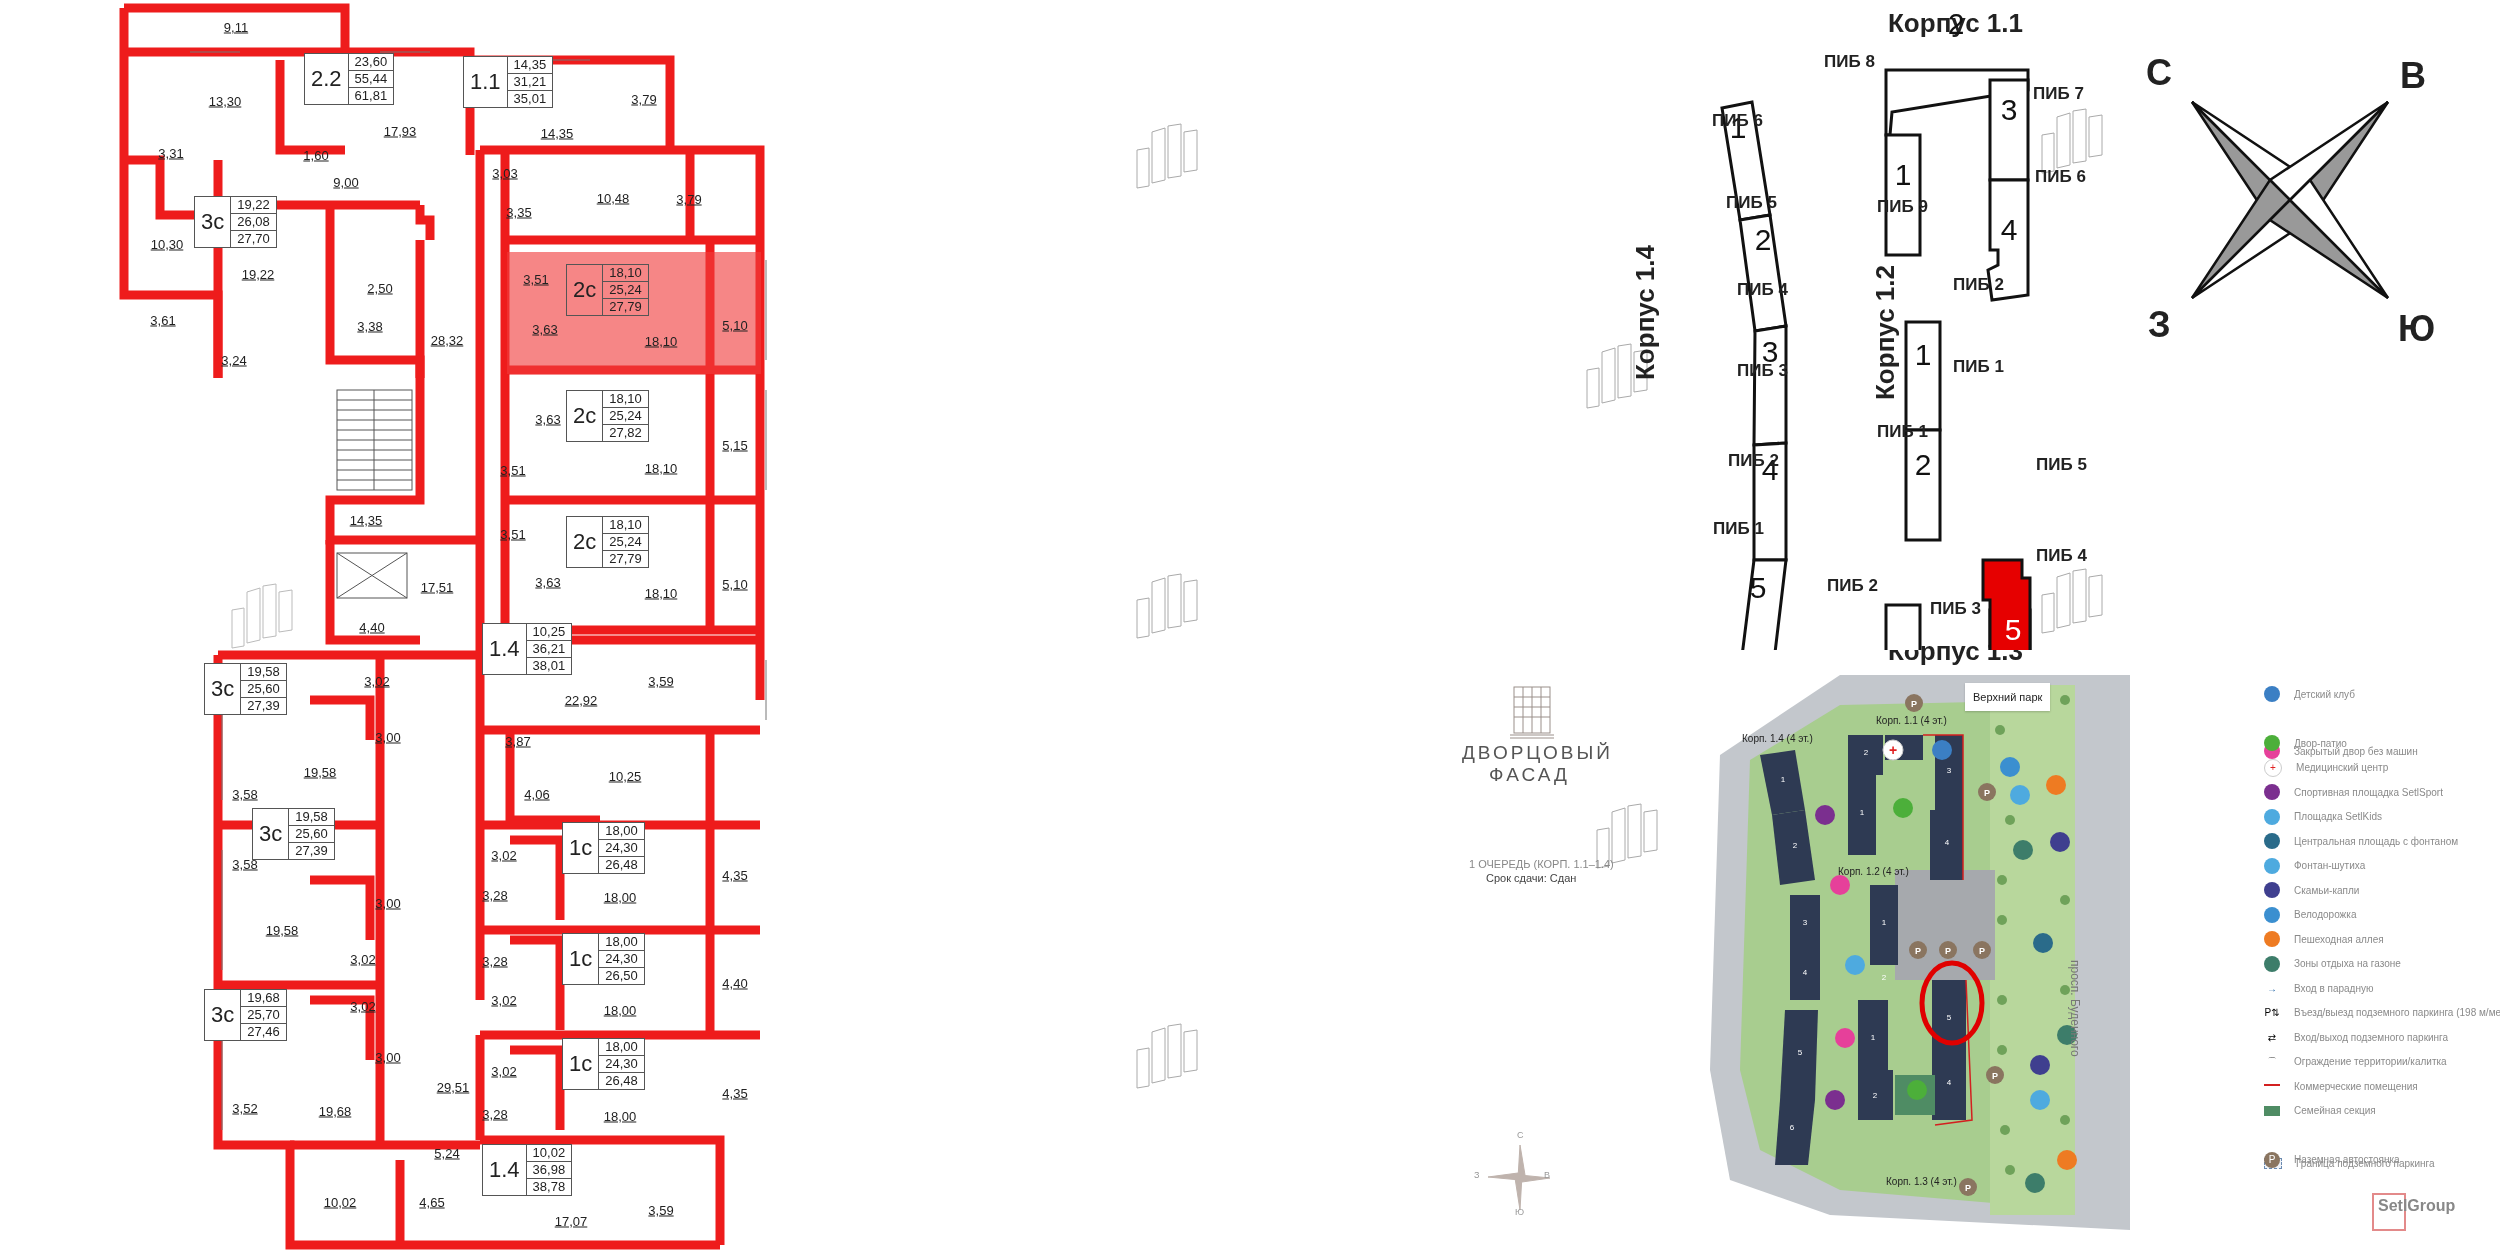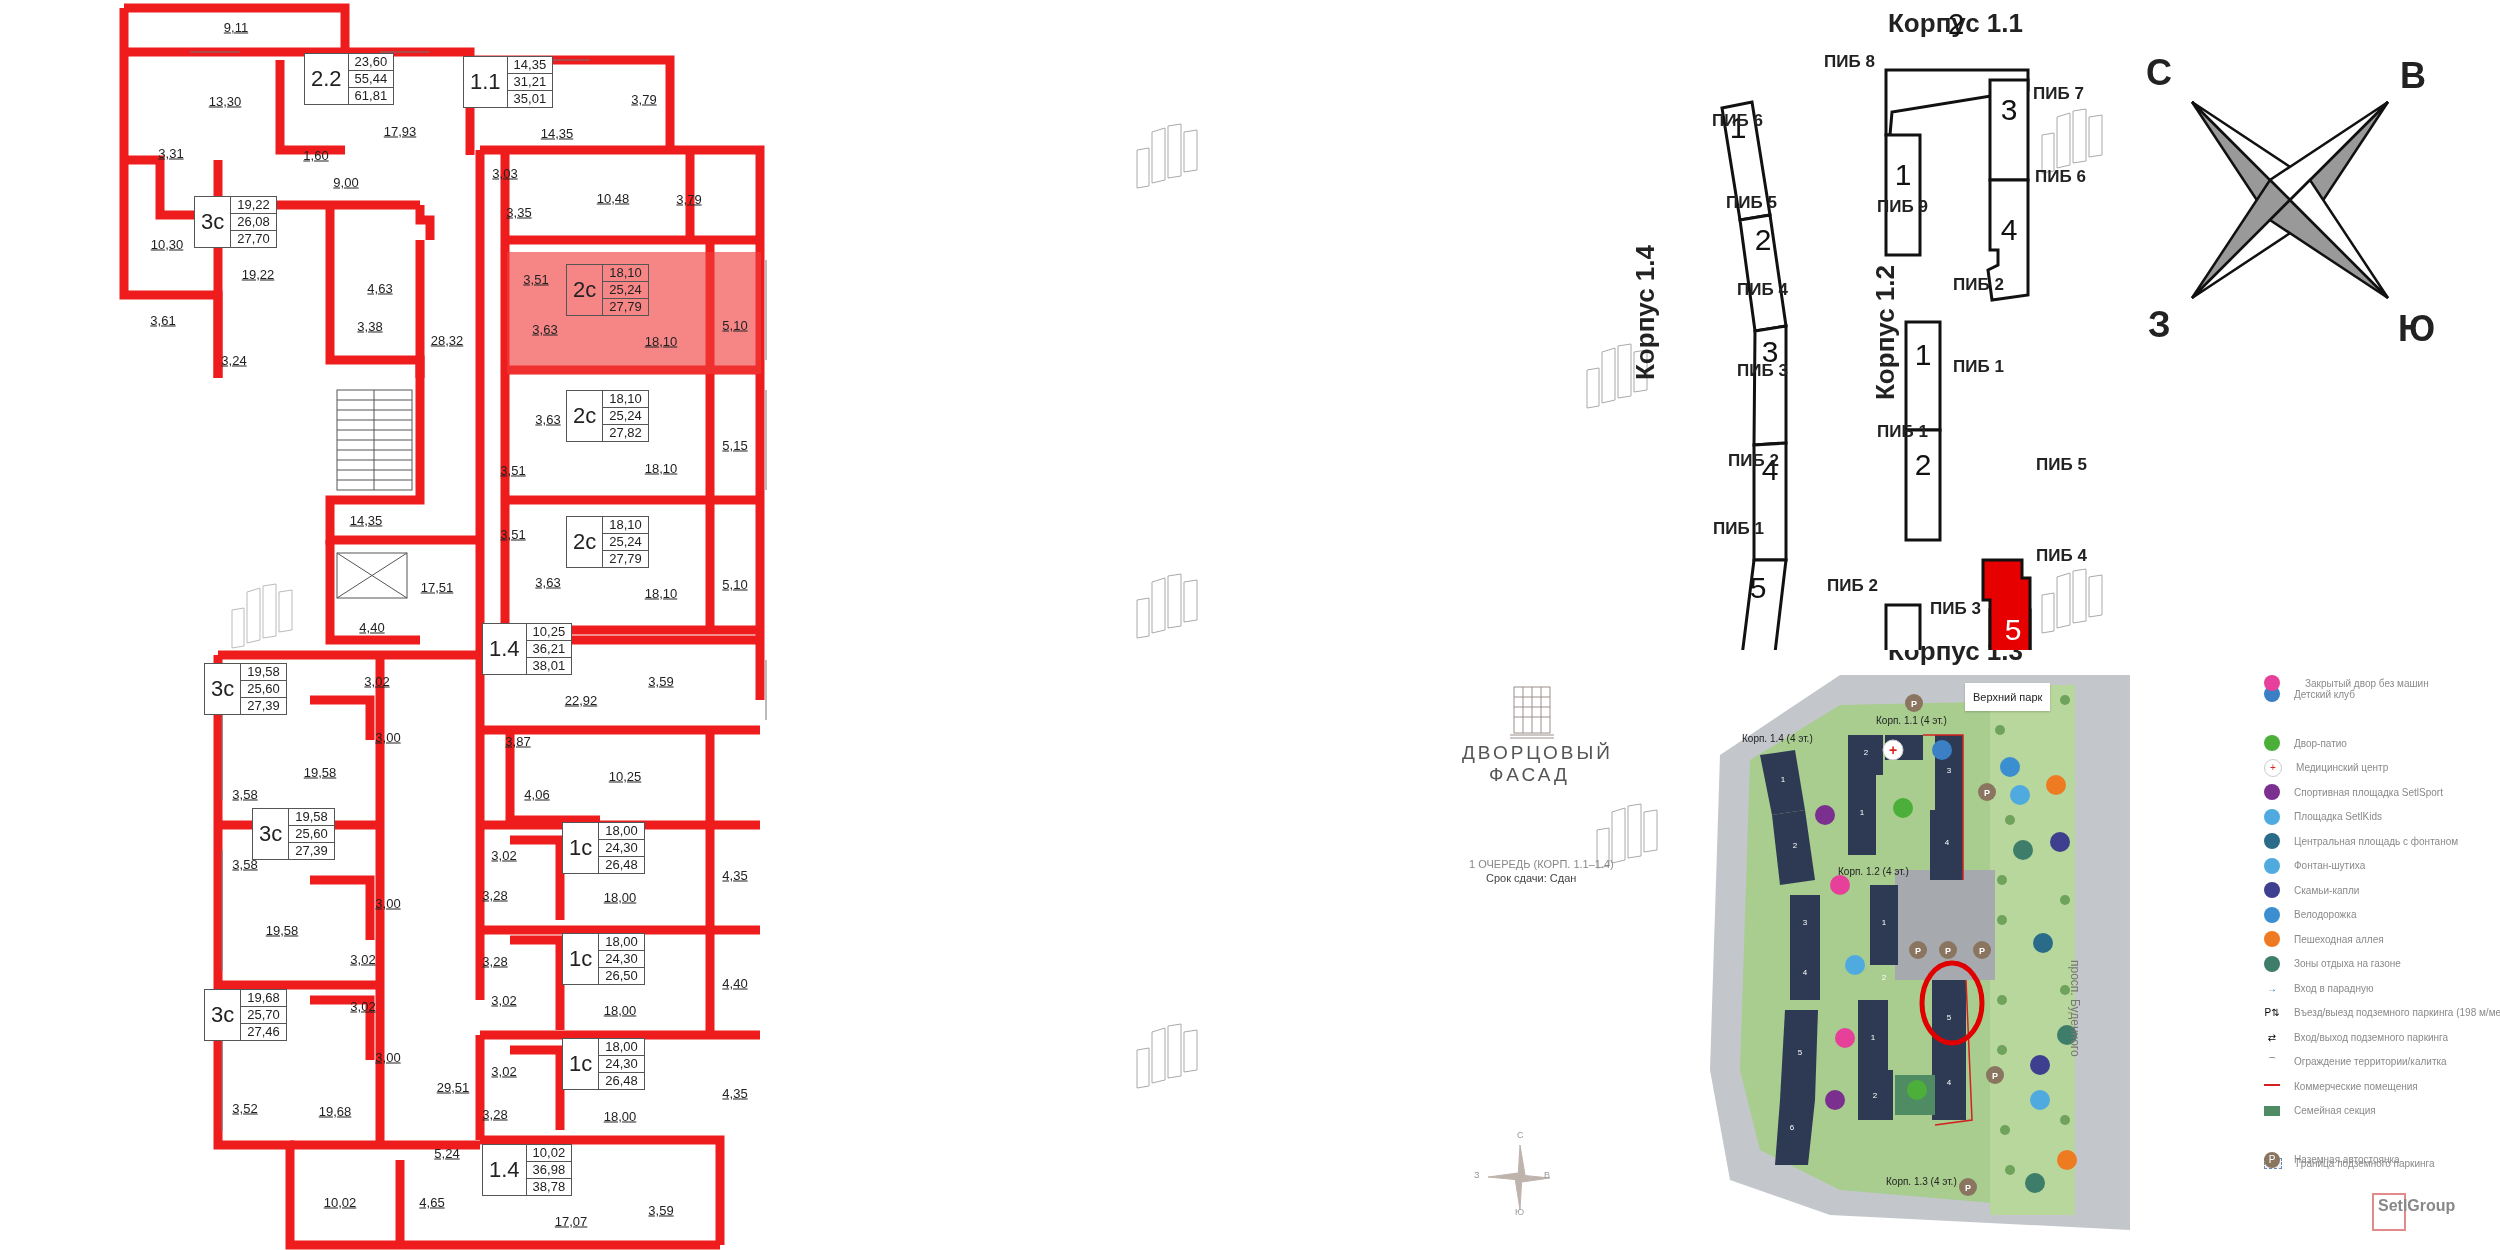--- a/index.html
+++ b/index.html
@@ -129,21 +129,21 @@
       <div class="room-label" style="left: 346px; top: 182px;">9,00</div>
       <div class="room-label" style="left: 400px; top: 131px;">17,93</div>
       <div class="room-label" style="left: 557px; top: 133px;">14,35</div>
       <div class="room-label" style="left: 644px; top: 99px;">3,79</div>
       <div class="room-label" style="left: 505px; top: 173px;">3,03</div>
       <div class="room-label" style="left: 519px; top: 212px;">3,35</div>
       <div class="room-label" style="left: 613px; top: 198px;">10,48</div>
       <div class="room-label" style="left: 689px; top: 199px;">3,79</div>
       <div class="room-label" style="left: 167px; top: 244px;">10,30</div>
       <div class="room-label" style="left: 258px; top: 274px;">19,22</div>
-      <div class="room-label" style="left: 380px; top: 288px;">4,63</div>
+      <div class="room-label" style="left: 380px; top: 288px;">2,50</div>
       <div class="room-label" style="left: 370px; top: 326px;">3,38</div>
       <div class="room-label" style="left: 163px; top: 320px;">3,61</div>
       <div class="room-label" style="left: 447px; top: 340px;">28,32</div>
       <div class="room-label" style="left: 234px; top: 360px;">3,24</div>
       <div class="room-label" style="left: 536px; top: 279px;">3,51</div>
       <div class="room-label" style="left: 545px; top: 329px;">3,63</div>
       <div class="room-label" style="left: 661px; top: 341px;">18,10</div>
       <div class="room-label" style="left: 735px; top: 325px;">5,10</div>
       <div class="room-label" style="left: 548px; top: 419px;">3,63</div>
       <div class="room-label" style="left: 661px; top: 468px;">18,10</div>
@@ -625,21 +625,21 @@
   <div class="abs" style="left:1474px;top:1170px;font-size:9px;color:#999">З</div>
   <div class="abs" style="left:1544px;top:1170px;font-size:9px;color:#999">В</div>
   <div class="abs" style="left:1515px;top:1207px;font-size:9px;color:#999">Ю</div>
 </div>
 
 <div id="legend">
     <div class="legend-item" style="top: 683px;">
       <span class="legend-icon" style="background:#3b7fc4;"></span>
       <span class="legend-text">Детский клуб</span>
     </div>
-    <div class="legend-item" style="top: 672px; gap: 11px;">
+    <div class="legend-item" style="top: 740px;">
       <span class="legend-icon" style="background:#e6409a;"></span>
       <span class="legend-text">Закрытый двор без машин</span>
     </div>
     <div class="legend-item" style="top: 732px;">
       <span class="legend-icon" style="background:#4caf3a;"></span>
       <span class="legend-text">Двор-патио</span>
     </div>
     <div class="legend-item" style="top: 756.5px;">
       <span class="legend-icon" style="background:#fff;border:1px solid #ccc;color:#e02020;">+</span>
       <span class="legend-text">Медицинский центр</span>

